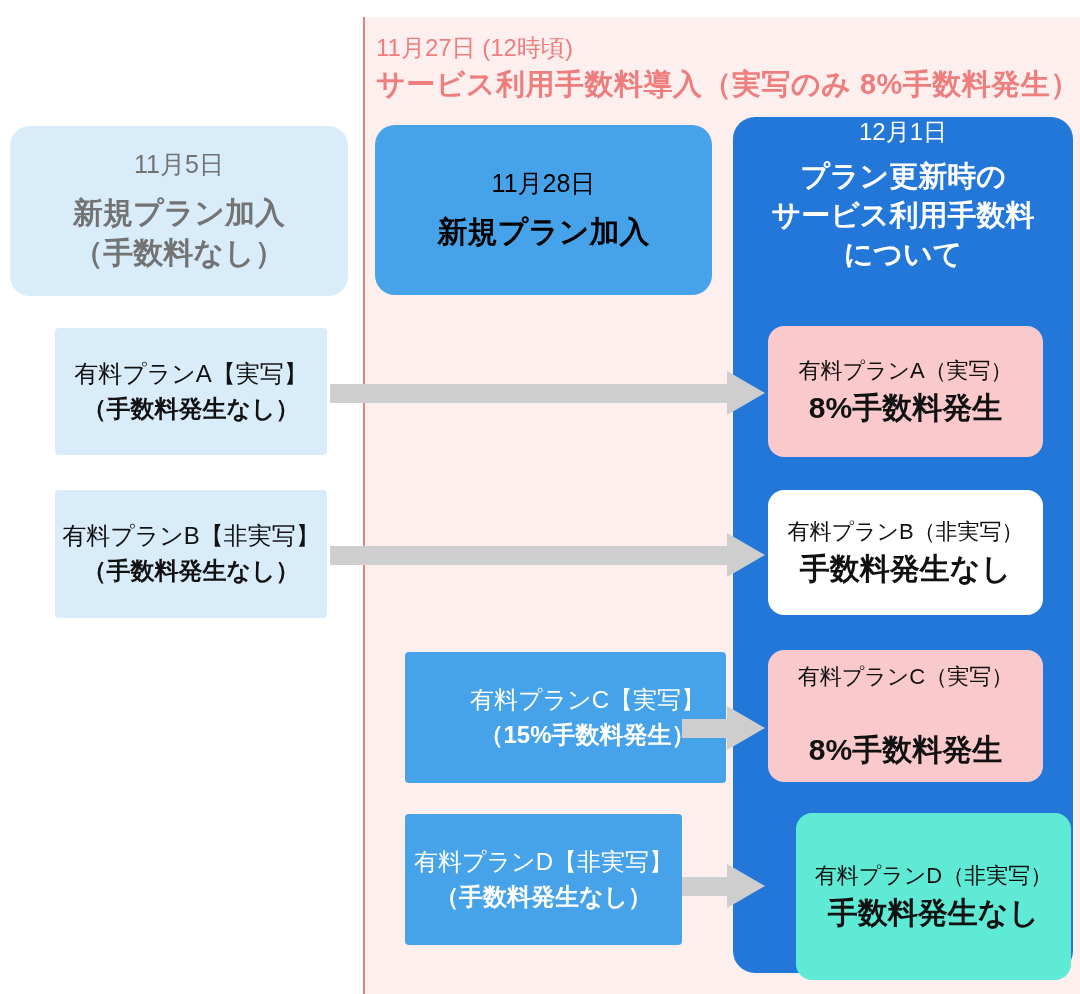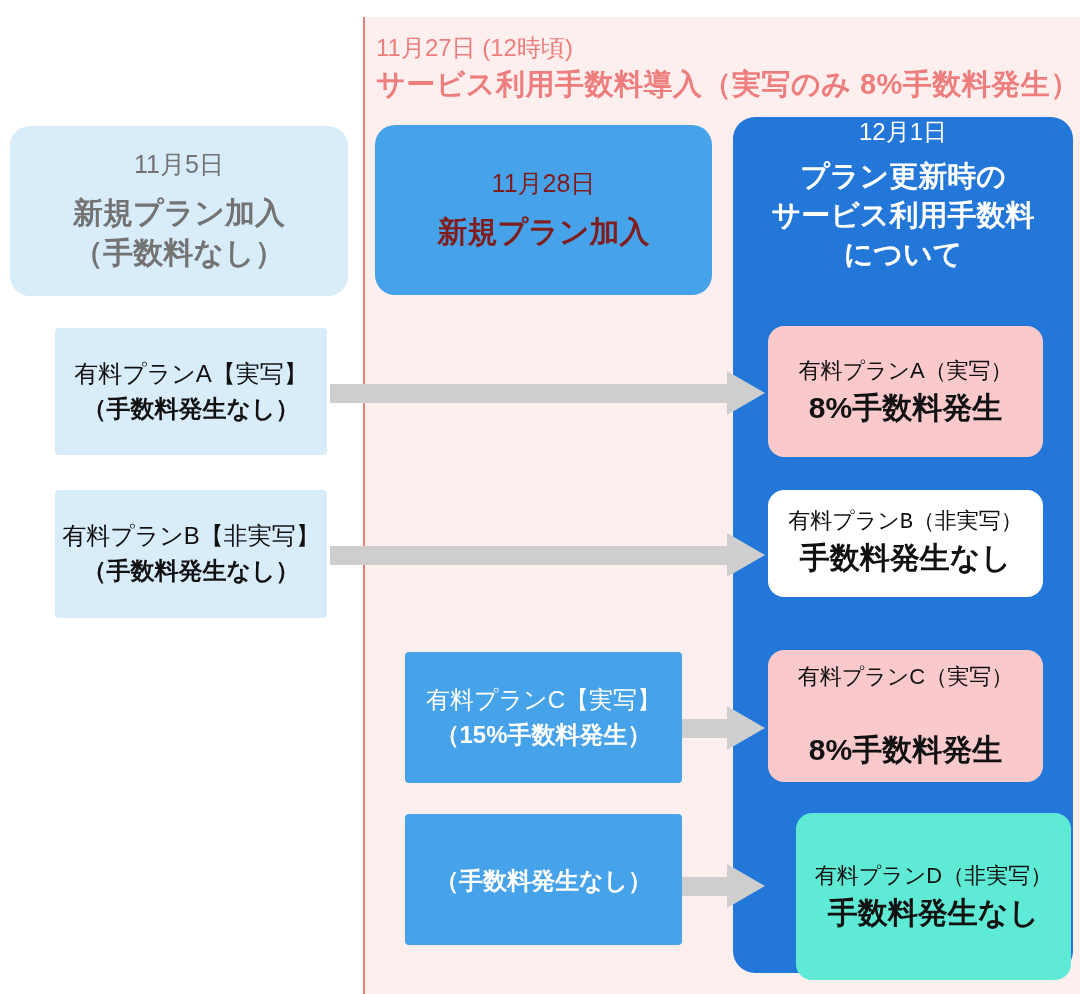--- a/index.html
+++ b/index.html
@@ -14,45 +14,45 @@
   .fee-header{position:absolute;left:376px;top:33px;color:#ee7d7d;}
   .fee-date{font-size:24px;font-weight:400;line-height:30px;}
   .fee-title{font-size:29px;font-weight:700;line-height:38px;margin-top:2px;letter-spacing:0.5px;}
 
   
   .box{position:absolute;border-radius:20px;display:flex;flex-direction:column;
     align-items:center;justify-content:center;text-align:center;}
 
   
   .hdr-left{left:10px;top:126px;width:338px;height:170px;background:#d9ecfa;color:#737373;}
-  .hdr-mid{left:375px;top:125px;width:337px;height:170px;background:#47a3e9;color:#7f1d1d;}
+  .hdr-mid{left:375px;top:125px;width:337px;height:170px;background:#47a3e9;color:#000000;}
   .hdr-date{font-size:25px;font-weight:400;line-height:30px;margin-bottom:14px;}
   .hdr-title{font-size:30px;font-weight:700;line-height:40px;}
 
   
   .panel{position:absolute;left:733px;top:117px;width:340px;height:856px;
     background:#2277d8;border-radius:22px;color:#ffffff;}
   .panel-date{text-align:center;font-size:24px;font-weight:400;line-height:30px;}
   .panel-title{margin-top:10px;text-align:center;font-size:29px;font-weight:700;line-height:39px;}
 
   
   .card{position:absolute;left:35px;width:275px;border-radius:16px;display:flex;
     flex-direction:column;align-items:center;justify-content:center;text-align:left;color:#111;}
   .card-a{top:209px;height:131px;background:#f9c9cc;}
-  .card-b{top:373px;height:107px;background:#ffffff;font-family:Liberation Mono, monospace;}
+  .card-b{top:373px;height:125px;background:#ffffff;}
   .card-c{top:533px;height:132px;background:#f9c9cc;gap:36px;}
   .card-d{top:696px;height:167px;background:#5eead4;margin-left:28px;}
   .card-line1{font-size:22px;font-weight:400;line-height:28px;}
   .card-line2{font-size:30px;font-weight:700;line-height:38px;margin-top:4px;}
 
   
   .plan{border-radius:4px;}
   .plan-a{left:55px;top:328px;width:272px;height:127px;background:#d9ecfa;color:#111;}
   .plan-b{left:55px;top:490px;width:272px;height:128px;background:#d9ecfa;color:#111;}
-  .plan-c{left:405px;top:652px;width:277px;height:131px;background:#47a3e9;color:#ffffff;}
+  .plan-c{left:405px;top:652px;width:277px;height:131px;background:#47a3e9;color:#ffffff;padding-left:44px;}
   .plan-d{left:405px;top:814px;width:277px;height:131px;background:#47a3e9;color:#ffffff;}
   .plan-line1{font-size:24px;font-weight:400;line-height:32px;}
   .plan-line2{font-size:24px;font-weight:700;line-height:34px;margin-top:2px;}
 
   
   .arrow{position:absolute;height:44px;}
   .arrow .shaft{position:absolute;top:13px;height:19px;background:#cecece;}
   .arrow .head{position:absolute;top:0;width:0;height:0;
     border-top:22px solid transparent;border-bottom:22px solid transparent;
     border-left:38px solid #cecece;}
@@ -128,20 +128,21 @@
     <div class="plan-line1">有料プランB【非実写】</div>
     <div class="plan-line2">（手数料発生なし）</div>
   </div>
 
   <div class="box plan plan-c">
     <div class="plan-line1">有料プランC【実写】</div>
     <div class="plan-line2">（15%手数料発生）</div>
   </div>
 
   <div class="box plan plan-d">
+    <div class="plan-line1">有料プランD【非実写】</div>
     <div class="plan-line2">（手数料発生なし）</div>
   </div>
 
   <div class="arrow arrow-a">
     <div class="shaft"></div>
     <div class="head"></div>
   </div>
   <div class="arrow arrow-b">
     <div class="shaft"></div>
     <div class="head"></div>

